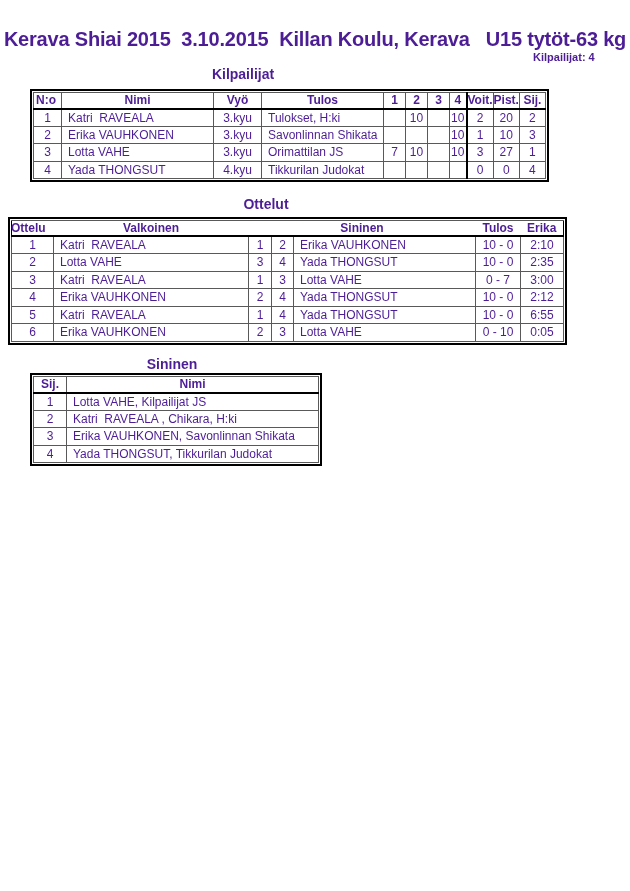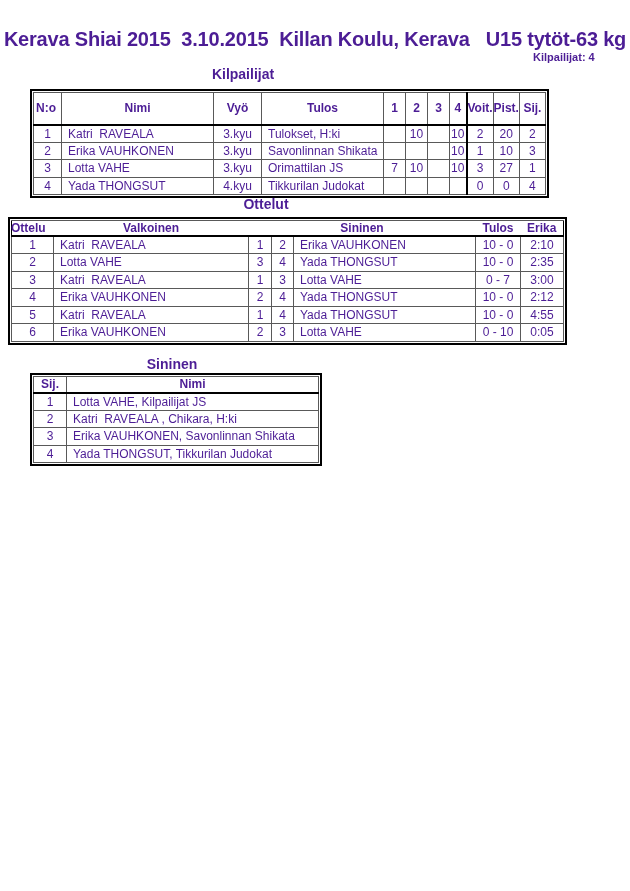--- a/index.html
+++ b/index.html
@@ -31,21 +31,21 @@
     border:1px solid #000; outline:2px solid #000; outline-offset:1px;
   }
   td, th { border:1px solid #595959; overflow:hidden; white-space:pre; vertical-align:middle; padding:0; }
   th { font-weight:bold; border-bottom:2px solid #000; }
   .c { text-align:center; }
   .l { text-align:left; padding-left:6px; }
   .bL { border-left:2px solid #000 !important;margin-top:38px; }
 
   .t1 { left:33px; top:92px; }
   .t1 tr { height:17.5px; }
-  .t1 thead tr { height:32px; }
+  .t1 thead tr { height:16px; }
 
   .t2 { left:11px; top:220px; }
   .t2 tr { height:17.5px; }
   .t2 thead tr { height:14px; }
   .t2 thead th { border-left:none; border-right:none; }
   .oh { text-align:center; text-indent:-9px; overflow:visible; }
 
   .t3 { left:33px; top:376px; }
   .t3 tr { height:17.5px; }
   .t3 thead tr { height:16px; }
@@ -203,21 +203,21 @@
         <td class="c">10 - 0</td>
         <td class="c">2:12</td>
       </tr>
       <tr>
         <td class="c">5</td>
         <td class="l">Katri  RAVEALA</td>
         <td class="c">1</td>
         <td class="c">4</td>
         <td class="l">Yada THONGSUT</td>
         <td class="c">10 - 0</td>
-        <td class="c">4:55</td>
+        <td class="c">6:55</td>
       </tr>
       <tr>
         <td class="c">6</td>
         <td class="l">Erika VAUHKONEN</td>
         <td class="c">2</td>
         <td class="c">3</td>
         <td class="l">Lotta VAHE</td>
         <td class="c">0 - 10</td>
         <td class="c">0:05</td>
       </tr>

